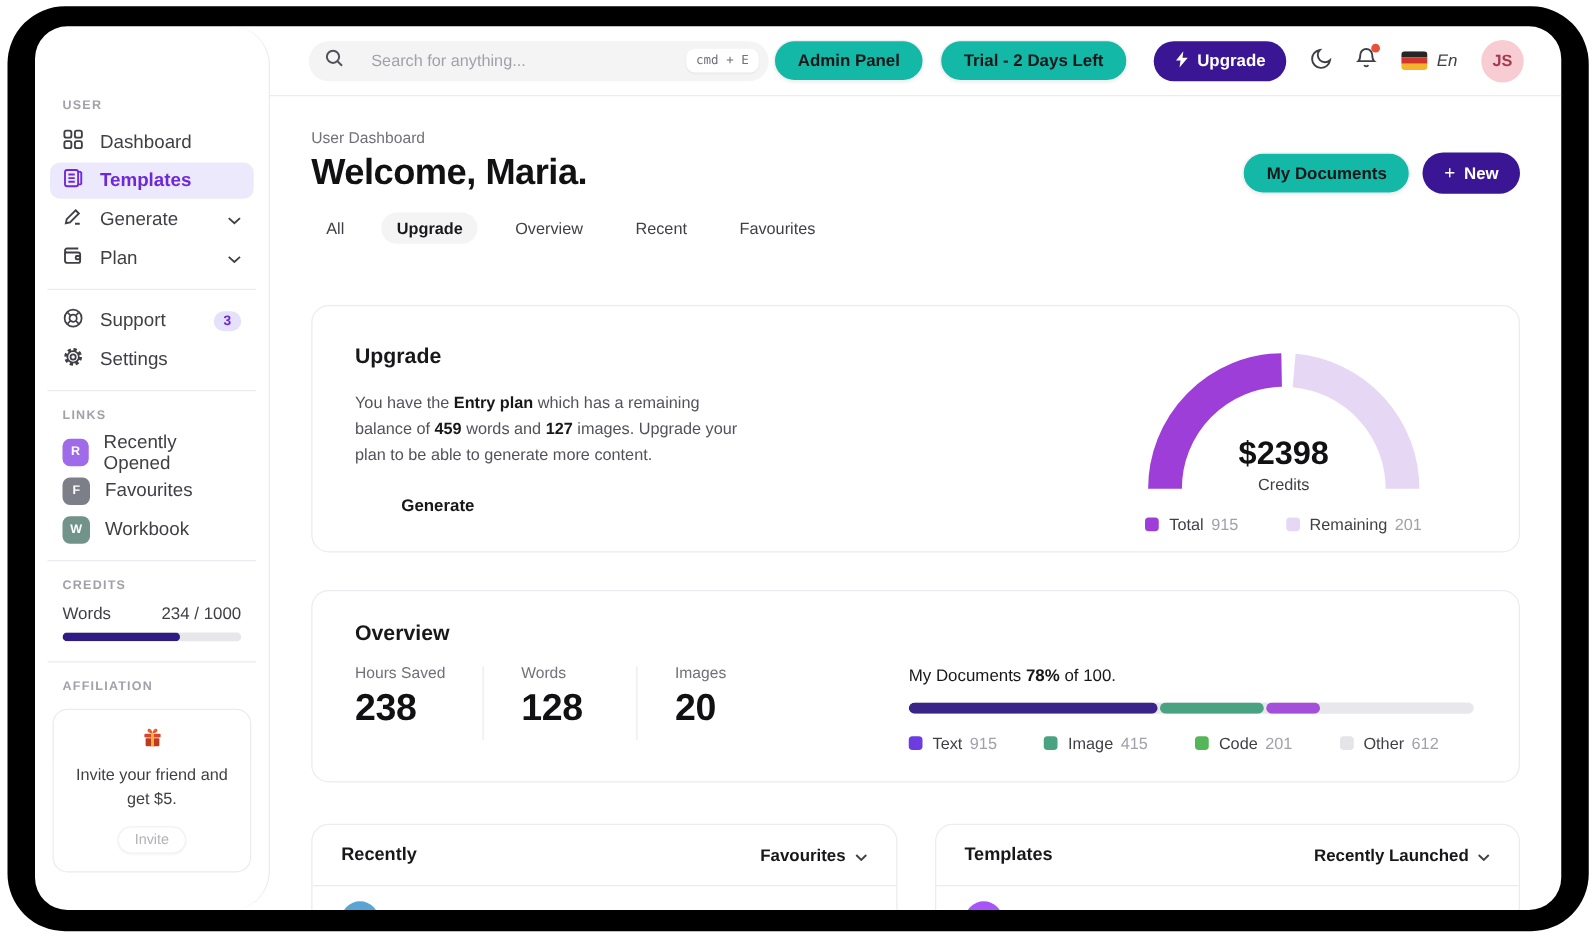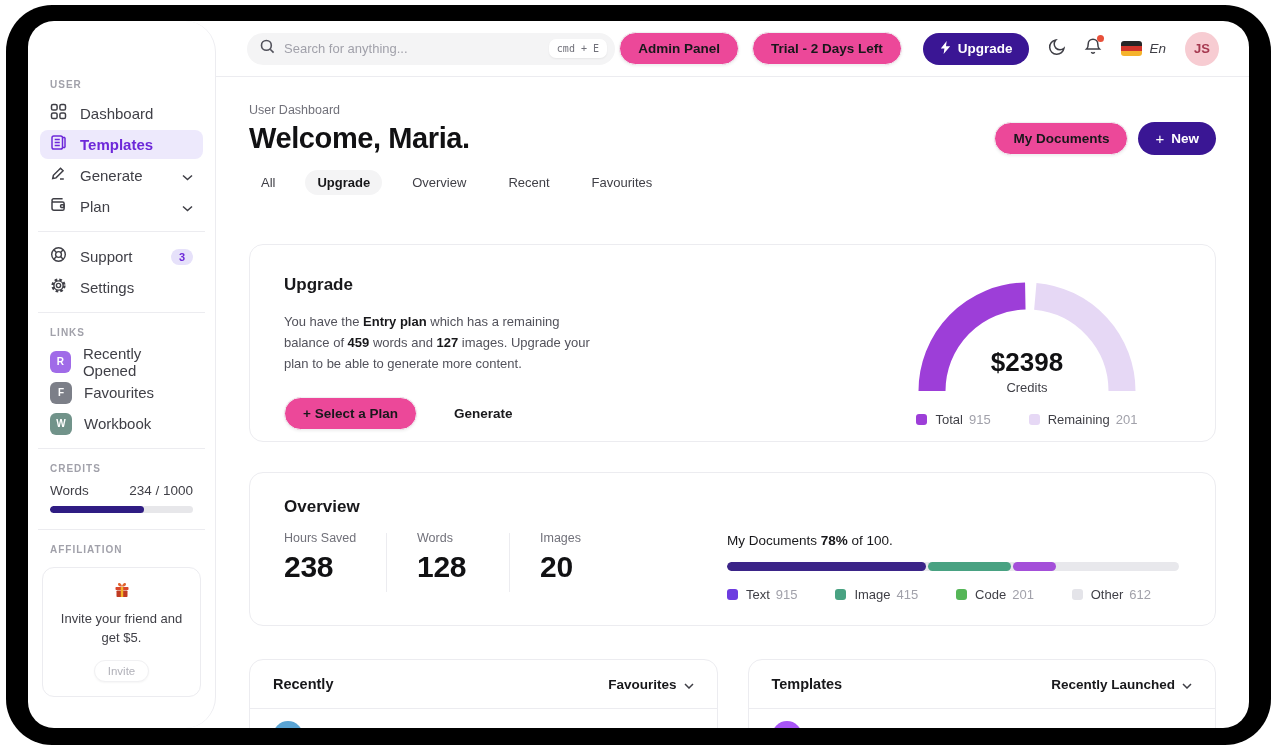--- a/index.html
+++ b/index.html
@@ -27,24 +27,24 @@
   .credits-track { height:7px; background:#e7e7ea; border-radius:999px; margin:8px 10px 0 10px; overflow:hidden; }
   .credits-fill { height:100%; border-radius:999px; }
   .aff-card { border:1px solid #ececf0; border-radius:12px; margin:12px 2px 0 2px; padding:13px 10px 14px; text-align:center; }
   .aff-text { font-size:13px; color:#3f3f46; line-height:1.45; margin-top:7px; }
   .invite-btn { display:inline-block; margin-top:12px; font-size:11.5px; color:#b1b1b9; background:#fff; border:1px solid #f1f1f3; box-shadow:0 1px 2px rgba(0,0,0,.04); border-radius:999px; padding:4px 13px; cursor:pointer; }
 
   
   .main { flex:1; display:flex; flex-direction:column; min-width:0; }
   .topbar { height:56px; flex:0 0 56px; border-bottom:1px solid #ececf0; display:flex; align-items:center; padding:0 30px 0 31px; }
   .search { width:368px; height:32px; background:#f4f4f5; border-radius:999px; display:flex; align-items:center; padding:0 8px 0 13px; }
-  .search input { border:none; outline:none; background:transparent; flex:1; font-size:13px; color:#a16207; margin-left:9px; font-family:inherit; }
+  .search input { border:none; outline:none; background:transparent; flex:1; font-size:13px; color:#a16207; margin-left:22px; font-family:inherit; }
   .search input::placeholder { color:#a1a1aa; }
   .kbd { background:#fff; border-radius:7px; font-family:"DejaVu Sans Mono",monospace; font-size:10px; color:#71717a; padding:4px 8px; box-shadow:0 1px 2px rgba(0,0,0,.06); white-space:nowrap; }
-  .pill-btn { background:#ec4899; border:1px solid #f0f0f2; box-shadow:0 1px 3px rgba(0,0,0,.07); border-radius:999px; font-size:13.5px; font-weight:600; color:#18181b; padding:8px 18px; cursor:pointer; white-space:nowrap; }
+  .pill-btn { background:#14b8a6; border:1px solid #f0f0f2; box-shadow:0 1px 3px rgba(0,0,0,.07); border-radius:999px; font-size:13.5px; font-weight:600; color:#18181b; padding:8px 18px; cursor:pointer; white-space:nowrap; }
   .upgrade-btn { display:flex; align-items:center; gap:7px; background:#3a1694; color:#fff; border-radius:999px; font-size:13.5px; font-weight:600; padding:8px 17px; cursor:pointer; white-space:nowrap; }
   .iconbtn { background:none; border:none; cursor:pointer; position:relative; display:flex; align-items:center; }
   .notif-dot { position:absolute; top:-2px; right:-2px; width:7px; height:7px; border-radius:50%; background:#e8503a; }
   .flag { width:21px; height:15px; border-radius:3px; overflow:hidden; display:flex; flex-direction:column; }
   .flag div { flex:1; }
   .lang { font-size:13.5px; color:#3f3f46; margin-left:7px;font-style:italic; }
   .avatar { width:34px; height:34px; border-radius:50%; background:#f7ccd2; color:#a63950; font-size:13px; font-weight:700; display:flex; align-items:center; justify-content:center; cursor:pointer; }
 
   .content { flex:1; padding:0 33px; overflow:hidden; }
   .breadcrumb { margin-top:26px; font-size:12.5px; color:#71717a; }
@@ -283,21 +283,20 @@
         <span class="tab">Overview</span>
         <span class="tab">Recent</span>
         <span class="tab">Favourites</span>
       </div>
 
       <section class="card upgrade-card">
         <div>
           <div class="card-title">Upgrade</div>
           <p class="upgrade-body"><span>You have the </span><b>Entry plan</b><span> which has a remaining balance of </span><b>459</b><span> words and </span><b>127</b><span> images. Upgrade your plan to be able to generate more content.</span></p>
           <div class="upgrade-actions">
-            <button class="pill-btn"><span>+</span> <span>Select a Plan</span></button>
             <span class="dismiss">Generate</span>
           </div>
         </div>
         <div class="gauge-wrap">
           <div class="gauge">
             <svg width="224" height="118" viewBox="0 0 224 118" fill="none">
               <path d="M 17 114 A 95 95 0 0 1 110.3 19.0" stroke-width="27" stroke="#9d3ed8"></path>
               <path d="M 120.3 19.4 A 95 95 0 0 1 207 114" stroke-width="27" stroke="#e6d8f5"></path>
             </svg>
             <div class="gauge-center">

